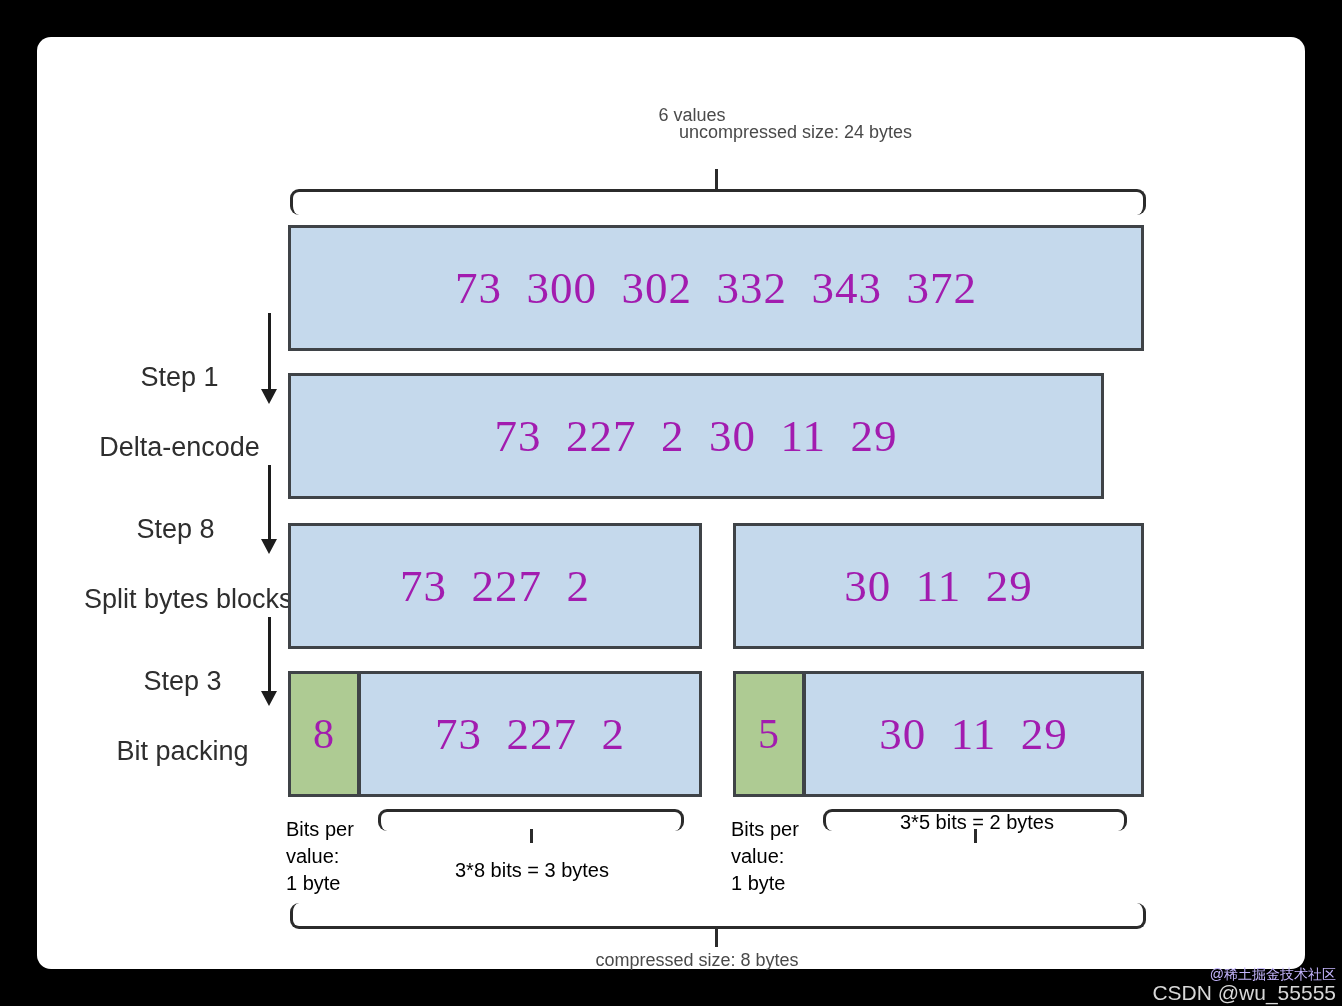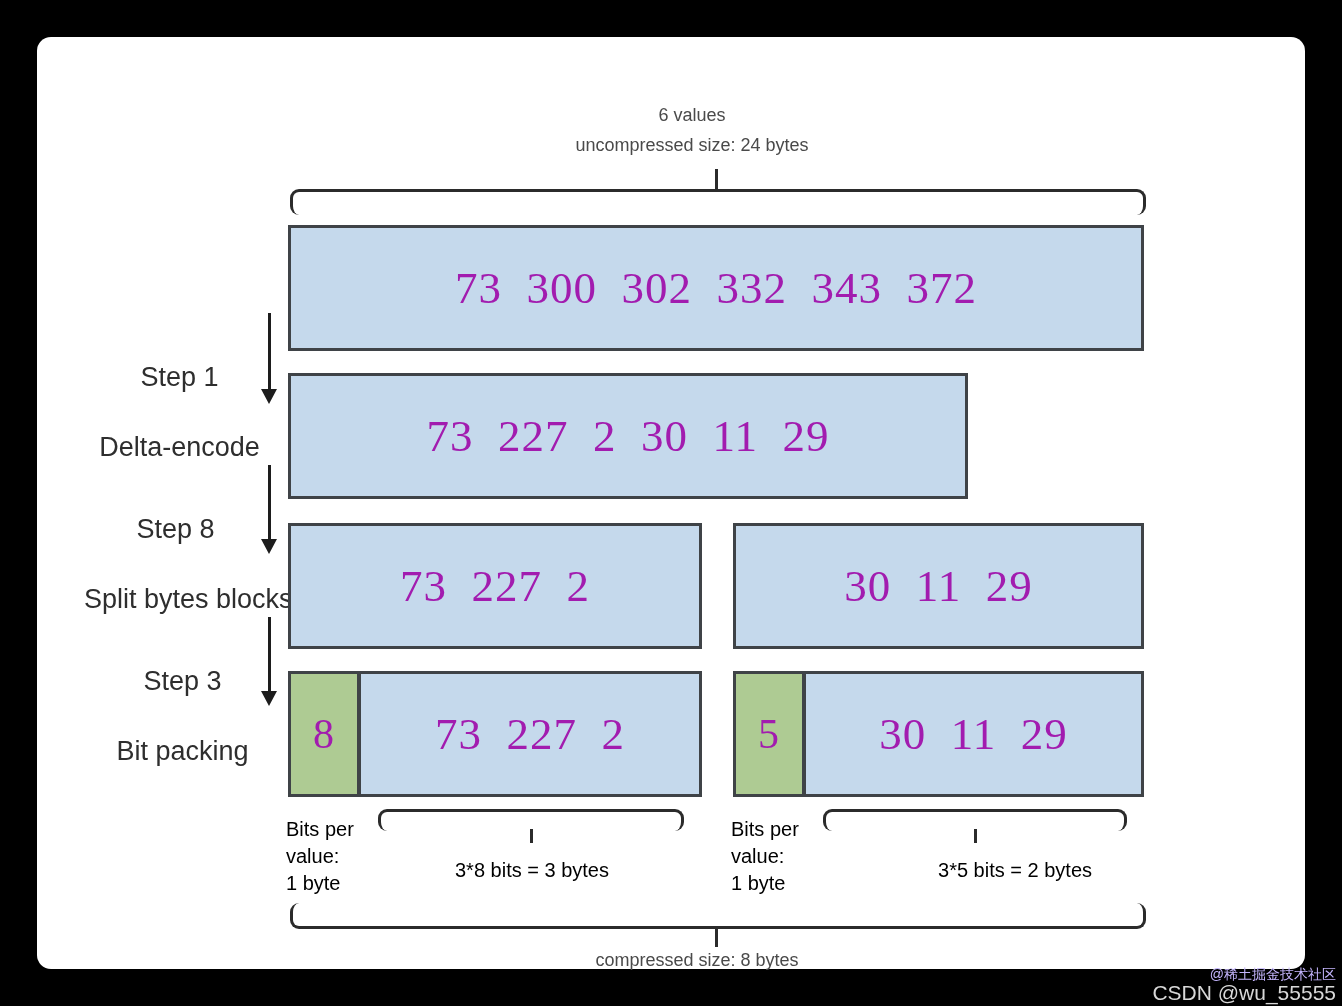--- a/index.html
+++ b/index.html
@@ -149,38 +149,38 @@
     font-family: "Liberation Sans", sans-serif;
   }
 </style>
 </head>
 <body>
 
 <div id="stage">
   <div id="card">
 
     <div class="txt caption" style="left:475px; top:67px; width:360px;">6 values</div>
-    <div class="txt caption" style="left:435px; top:97px; width:440px;">uncompressed size: 24 bytes</div>
+    <div class="txt caption" style="left:435px; top:84px; width:440px;text-align:right;">uncompressed size: 24 bytes</div>
 
     <div class="tick" style="left:678px; top:132px; height:22px;"></div>
 
     <div class="brace down" style="left:253px; top:152px; width:856px; height:26px;"></div>
 
     <div class="box" style="left:251px; top:188px; width:856px; height:126px;">
       <span class="val">73  300  302  332  343  372</span>
     </div>
 
     <div class="txt steplabel" style="left:10px; top:288px; width:220px;">
       <span>Step 1</span><br>
       <span>Delta-encode</span>
     </div>
     <div class="arrow" style="left:231px; top:276px; height:80px;"></div>
     <div class="arrowhead" style="left:224px; top:352px;"></div>
 
-    <div class="box" style="left:251px; top:336px; width:680px; height:126px;">
+    <div class="box" style="left:251px; top:336px; width:816px; height:126px;">
       <span class="val">73  227  2  30  11  29</span>
     </div>
 
     <div class="txt steplabel" style="left:2px; top:440px; width:228px;">
       <span>Step 8</span><br>
       <span>Split bytes blocks</span>
     </div>
     <div class="arrow" style="left:231px; top:428px; height:78px;"></div>
     <div class="arrowhead" style="left:224px; top:502px;"></div>
 
@@ -221,21 +221,21 @@
     <div class="tick" style="left:937px; top:792px; height:14px;"></div>
 
     <div class="txt anno" style="left: 249px; top: 779px; width: 110px; white-space: pre-line;">Bits per
 value:
 1 byte</div>
     <div class="txt anno" style="left: 380px; top: 820px; width: 230px; text-align: center; white-space: pre-line;">3*8 bits = 3 bytes</div>
 
     <div class="txt anno" style="left: 694px; top: 779px; width: 110px; white-space: pre-line;">Bits per
 value:
 1 byte</div>
-    <div class="txt anno" style="left: 825px; top: 820px; width: 230px; text-align: right; white-space: pre-line;">3*5 bits = 2 bytes</div>
+    <div class="txt anno" style="left: 825px; top: 772px; width: 230px; text-align: center; white-space: pre-line;">3*5 bits = 2 bytes</div>
 
     <div class="brace up" style="left:253px; top:866px; width:856px; height:26px;"></div>
     <div class="tick" style="left:678px; top:890px; height:20px;"></div>
     <div class="txt caption" style="left:460px; top:912px; width:400px;">compressed size: 8 bytes</div>
 
   </div>
 
   <div id="watermark">
     <span class="wm-cn">@稀土掘金技术社区</span>
     <span class="wm-en">CSDN @wu_55555</span>

